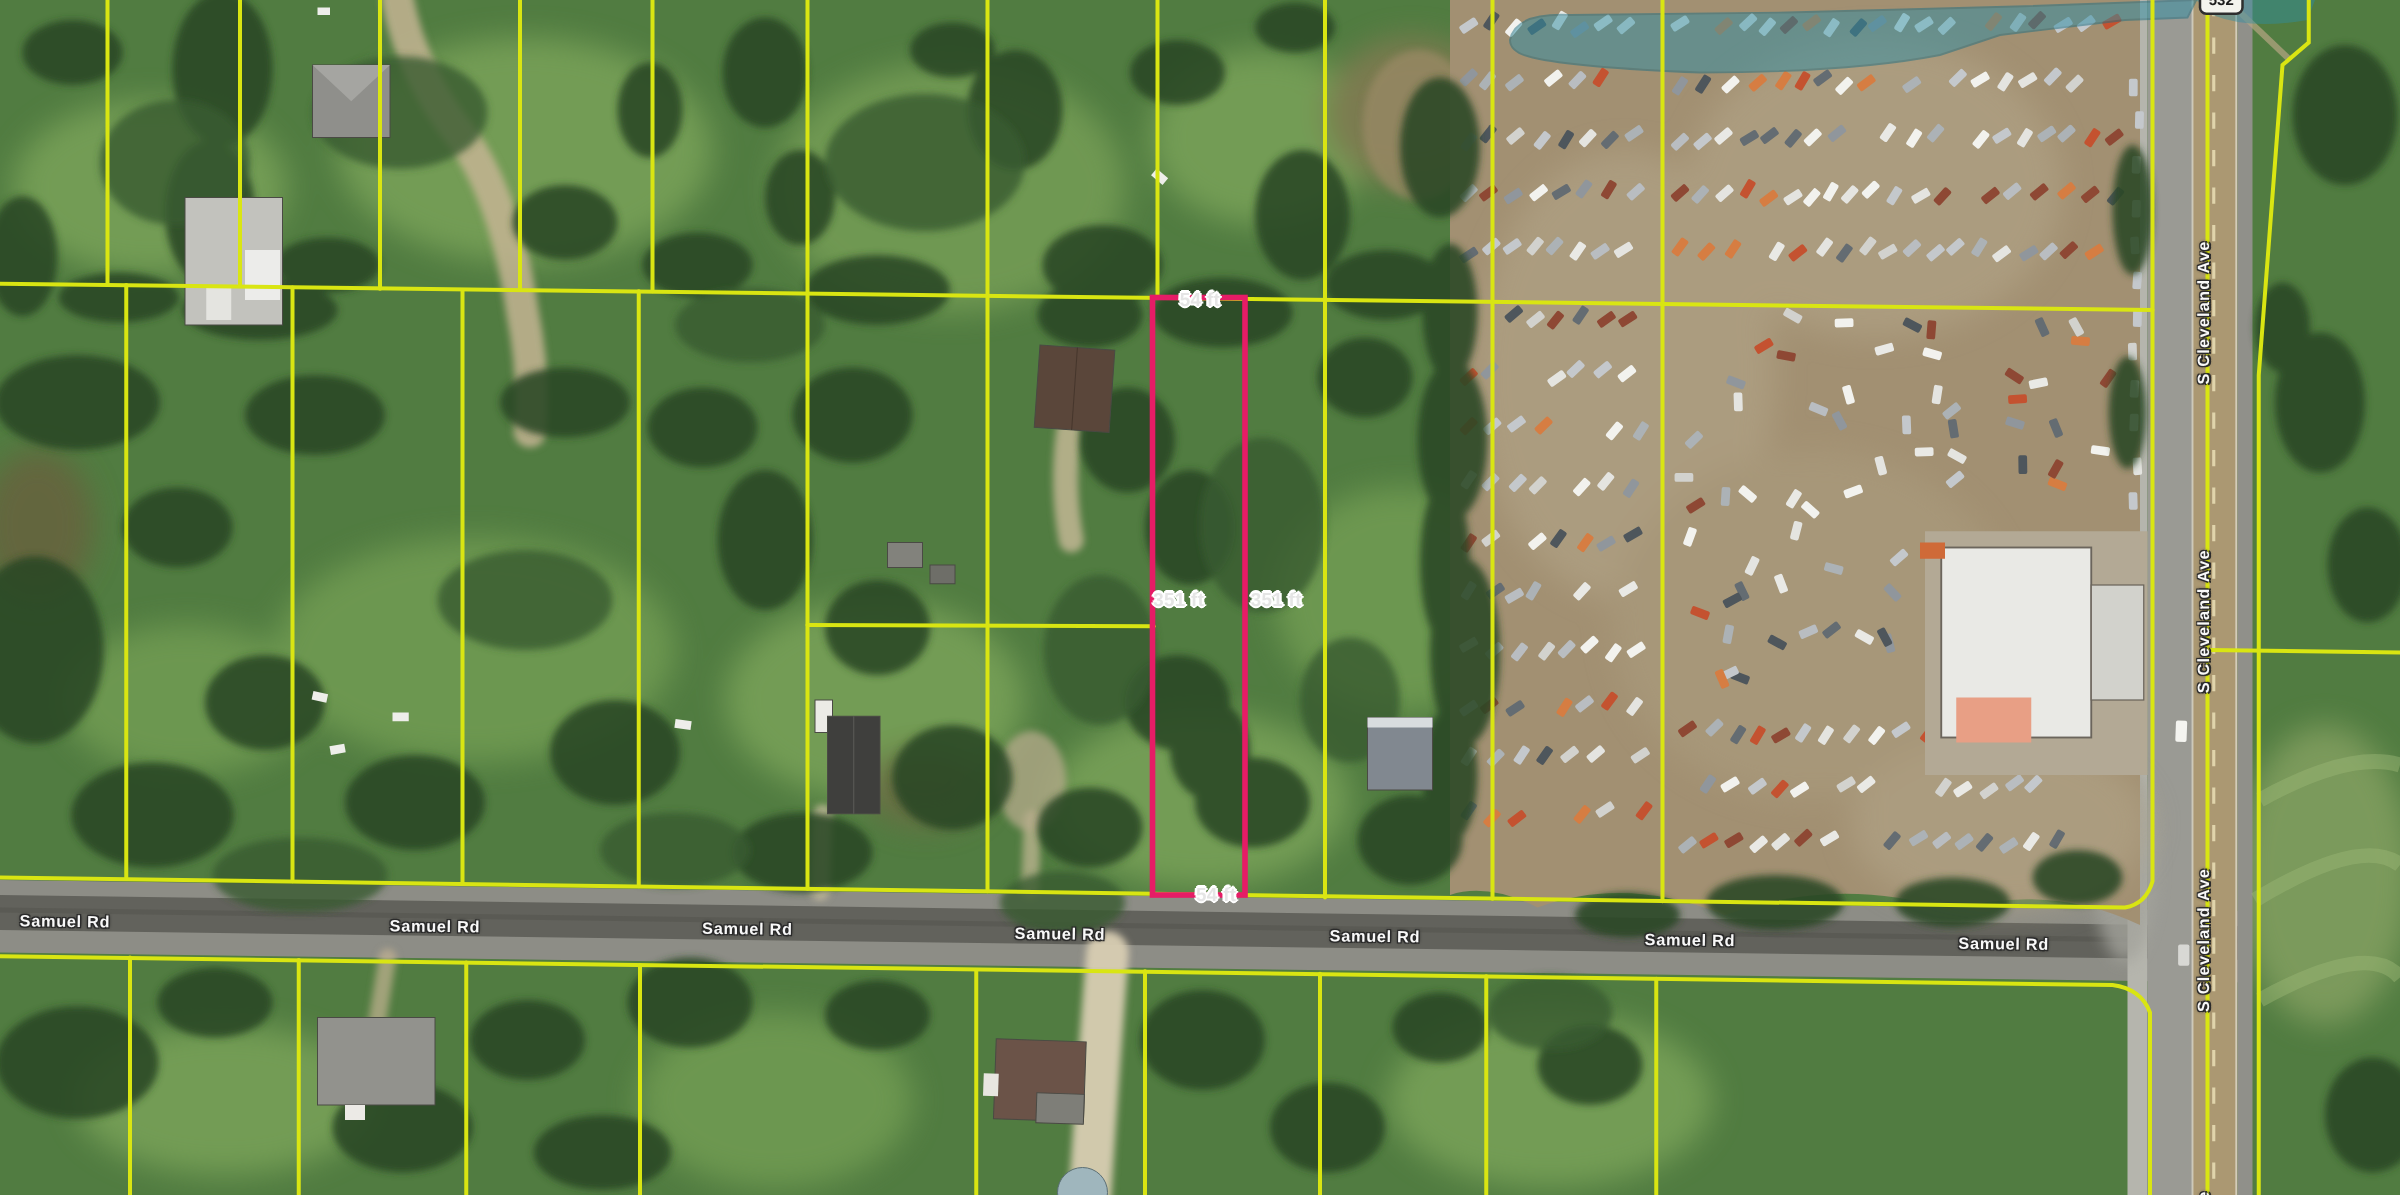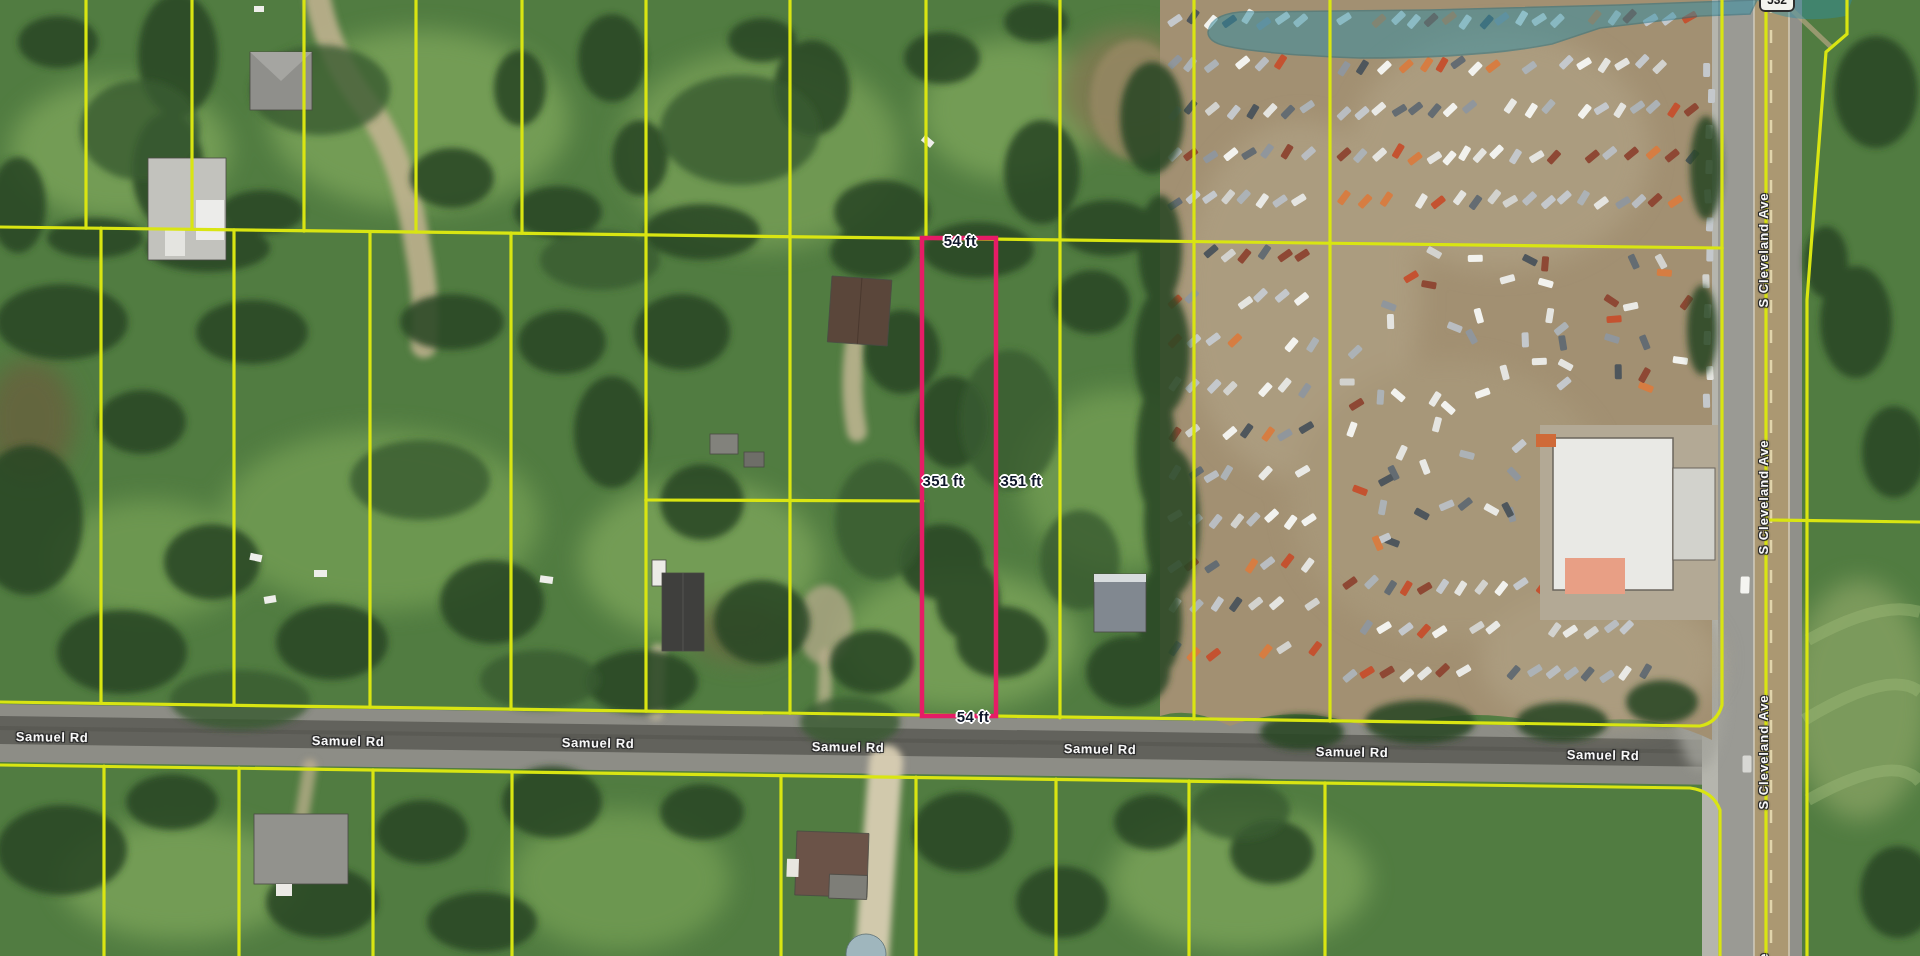--- a/index.html
+++ b/index.html
@@ -11,21 +11,21 @@
   #sat{position:absolute;left:0;top:0;}
   .road-label{
     position:absolute;color:#f8f8f8;font-size:13px;font-weight:bold;letter-spacing:.6px;
     text-shadow:-1px -1px 0 #2b2b2b,1px -1px 0 #2b2b2b,-1px 1px 0 #2b2b2b,1px 1px 0 #2b2b2b,0 0 3px #000;
     transform:translate(-50%,-50%) rotate(0.8deg);white-space:nowrap;pointer-events:none;
   }
   .road-label.vertical{
     writing-mode:vertical-rl;transform:translate(-50%,-50%) rotate(180deg);letter-spacing:1px;
   }
   .dim-label{
-    position:absolute;color:#0f172a;font-size:15px;font-weight:bold;letter-spacing:.3px;
+    position:absolute;color:#e5e5e5;font-size:15px;font-weight:bold;letter-spacing:.3px;
     text-shadow:-2px 0 0 #fff,2px 0 0 #fff,0 -2px 0 #fff,0 2px 0 #fff,-1px -1px 0 #fff,1px 1px 0 #fff,1px -1px 0 #fff,-1px 1px 0 #fff;
     transform:translate(-50%,-50%);white-space:nowrap;pointer-events:none;
   }
   .shield{
     position:absolute;left:1759px;top:-12px;width:36px;height:24px;
     background:#f4f4ee;border:2px solid #2e2e2e;border-radius:6px;
     display:flex;align-items:center;justify-content:center;
     font-size:12px;font-weight:bold;color:#1e1e1e;box-sizing:border-box;
   }
 </style>

